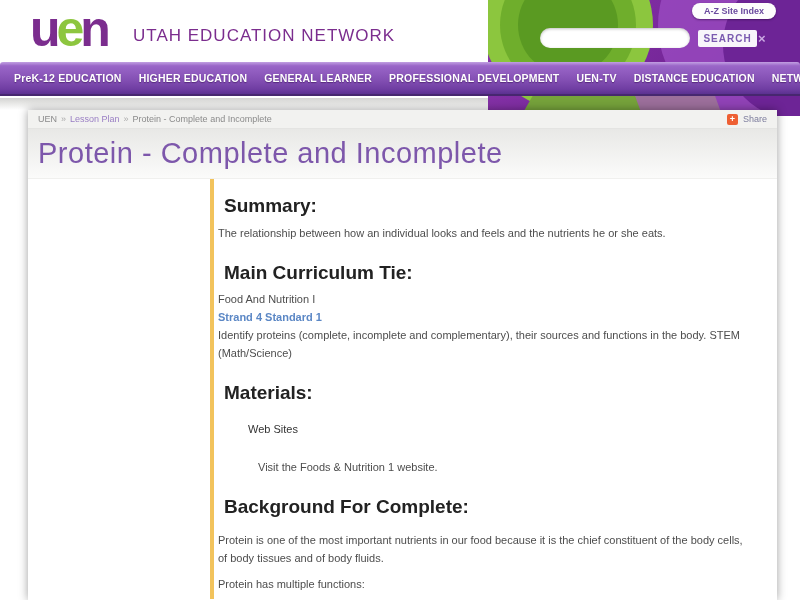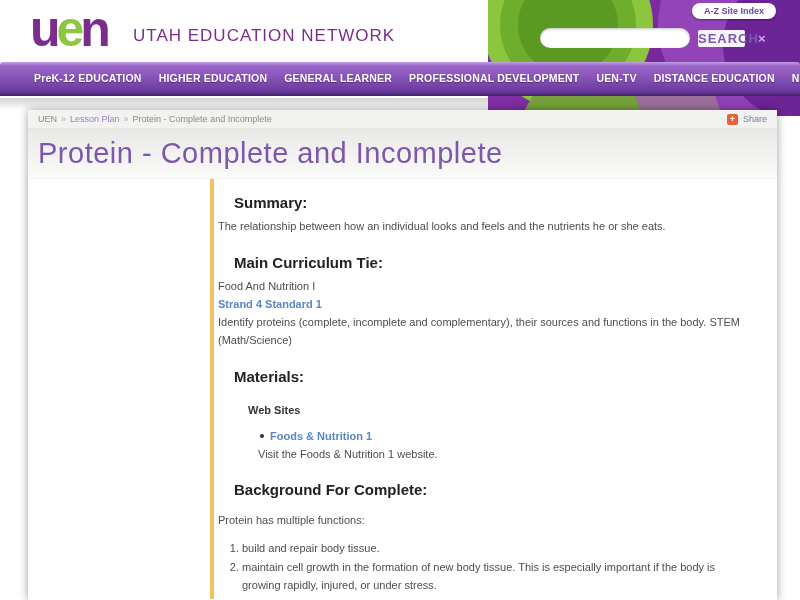--- a/index.html
+++ b/index.html
@@ -32,31 +32,31 @@
   .site-name { position:absolute; left:133px; top:26px; z-index:3; color:#7b2d8e;
     font-size:17px; letter-spacing:1px; }
 
   
   .az-btn { position:absolute; left:692px; top:3px; z-index:4; background:#fdfdfd;
     color:#6a4a9e; font-size:9px; font-weight:bold; padding:3px 12px; border:none;
     border-radius:9px; box-shadow:0 1px 2px rgba(40,0,60,.5); cursor:pointer; }
   .search-input { position:absolute; left:540px; top:28px; z-index:4; width:150px; height:20px;
     border:none; border-radius:10px; background:#fff; box-shadow:inset 0 1px 3px rgba(0,0,0,.25);
     padding:0 8px; font-size:11px; }
-  .search-btn { position:absolute; left:698px; top:30px; z-index:4; width:47px; height:17px;
-    background:#f7f5fa; color:#7a5ab0; border:none; border-radius:2px; font-size:13px;
+  .search-btn { position:absolute; left:698px; top:30px; z-index:4; width:59px; height:17px;
+    background:#f7f5fa; color:#7a5ab0; border:none; border-radius:2px; font-size:10px;
     font-weight:bold; letter-spacing:1px; cursor:pointer; }
   .search-close { position:absolute; left:758px; top:31px; z-index:4; color:#caa9e2;
     font-size:13px; font-weight:bold; cursor:pointer; }
 
   
   .navbar { position:absolute; left:0; top:62px; width:800px; height:34px; z-index:3;
     background:linear-gradient(#c2a0e2 0%,#9a66c8 12%,#8450b4 55%,#6f3da2 85%,#5b3190 100%);
     border-bottom:2px solid #47276f; display:flex; align-items:center; gap:17px;
-    padding-left:34px; border-radius:3px 3px 0 0; }
+    padding-left:14px; border-radius:3px 3px 0 0; }
   .nav-item { color:#fff; font-size:10.5px; font-weight:bold; letter-spacing:.2px;
     white-space:nowrap; cursor:pointer; text-shadow:0 1px 1px rgba(60,20,90,.6); }
   .nav-shadow { position:absolute; left:0; top:98px; width:800px; height:12px; z-index:1;
     background:linear-gradient(#d4d4d2,#ffffff); }
 
   
   .card { position:absolute; left:28px; top:110px; width:749px; height:490px; z-index:4;
     background:#fff; box-shadow:0 0 9px rgba(0,0,0,.38); overflow:hidden; }
   .crumb-bar { height:19px; background:#f2f2f0; border-bottom:1px solid #e4e4e2;
     display:flex; align-items:center; padding:0 10px; font-size:9px; color:#8b8b8b; }
@@ -72,24 +72,24 @@
 
   .title-band { height:50px; background:linear-gradient(#e8e8e6,#fbfbfa);
     border-bottom:1px solid #f0f0ee; display:flex; align-items:center; padding-left:10px; }
   .page-title { color:#7d57ab; font-size:29px; letter-spacing:.5px; font-weight:normal; }
 
   .content-body { position:relative; height:420px; overflow:hidden; }
   .accent-bar { position:absolute; left:182px; top:0; width:4px; height:100%;
     background:#f2c35c; }
   .text-col { margin-left:190px; width:530px; padding-top:10px; font-size:11px;
     color:#4d4d4d; line-height:1.62; }
-  .text-col h3 { font-size:15px; color:#222; margin:15px 16px 3px; }
+  .text-col h3 { font-size:19px; color:#222; margin:15px 6px 3px; }
   .text-col h3:first-child { margin-top:2px; }
   .link-blue { color:#5b87c5; font-weight:bold; text-decoration:none; cursor:pointer;text-align:center; }
-  .websites-head { font-weight:bold; color:#333; margin:13px 0 8px 30px; }
+  .websites-head { font-weight:normal; color:#333; margin:13px 0 20px 30px; }
   .bullet-row { margin-left:42px; display:flex; align-items:baseline; }
   .bullet-dot { width:4px; height:4px; border-radius:50%; background:#3a2a3a;
     margin-right:6px; position:relative; top:-2px; flex:0 0 auto; }
   .visit-line { margin-left:40px; }
   .para { margin:9px 0; }
   .fn-list { margin:10px 0 10px 0; padding-left:24px; }
   .fn-list li { margin-bottom:2px; }
 </style>
 </head>
 <body>
@@ -153,27 +153,24 @@
         <h3>Summary:</h3>
         <div>The relationship between how an individual looks and feels and the nutrients he or she eats.</div>
 
         <h3>Main Curriculum Tie:</h3>
         <div>Food And Nutrition I</div>
         <div><a class="link-blue">Strand 4 Standard 1</a></div>
         <div>Identify proteins (complete, incomplete and complementary), their sources and functions in the body. STEM (Math/Science)</div>
 
         <h3>Materials:</h3>
         <div class="websites-head">Web Sites</div>
-        <div class="bullet-row">
-          <span class="bullet-dot"></span>
-          <a class="link-blue">Foods &amp; Nutrition 1</a>
-        </div>
         <div class="visit-line">Visit the Foods &amp; Nutrition 1 website.</div>
 
         <h3>Background For Complete:</h3>
+        <div class="para">Protein is one of the most important nutrients in our food because it is the chief constituent of the body cells, of body tissues and of body fluids.</div>
         <div class="para">Protein has multiple functions:</div>
         <ol class="fn-list">
           <li>build and repair body tissue.</li>
           <li>maintain cell growth in the formation of new body tissue. This is especially important if the body is growing rapidly, injured, or under stress.</li>
 
         </ol>
 
       </div>
     </div>
   </div>

